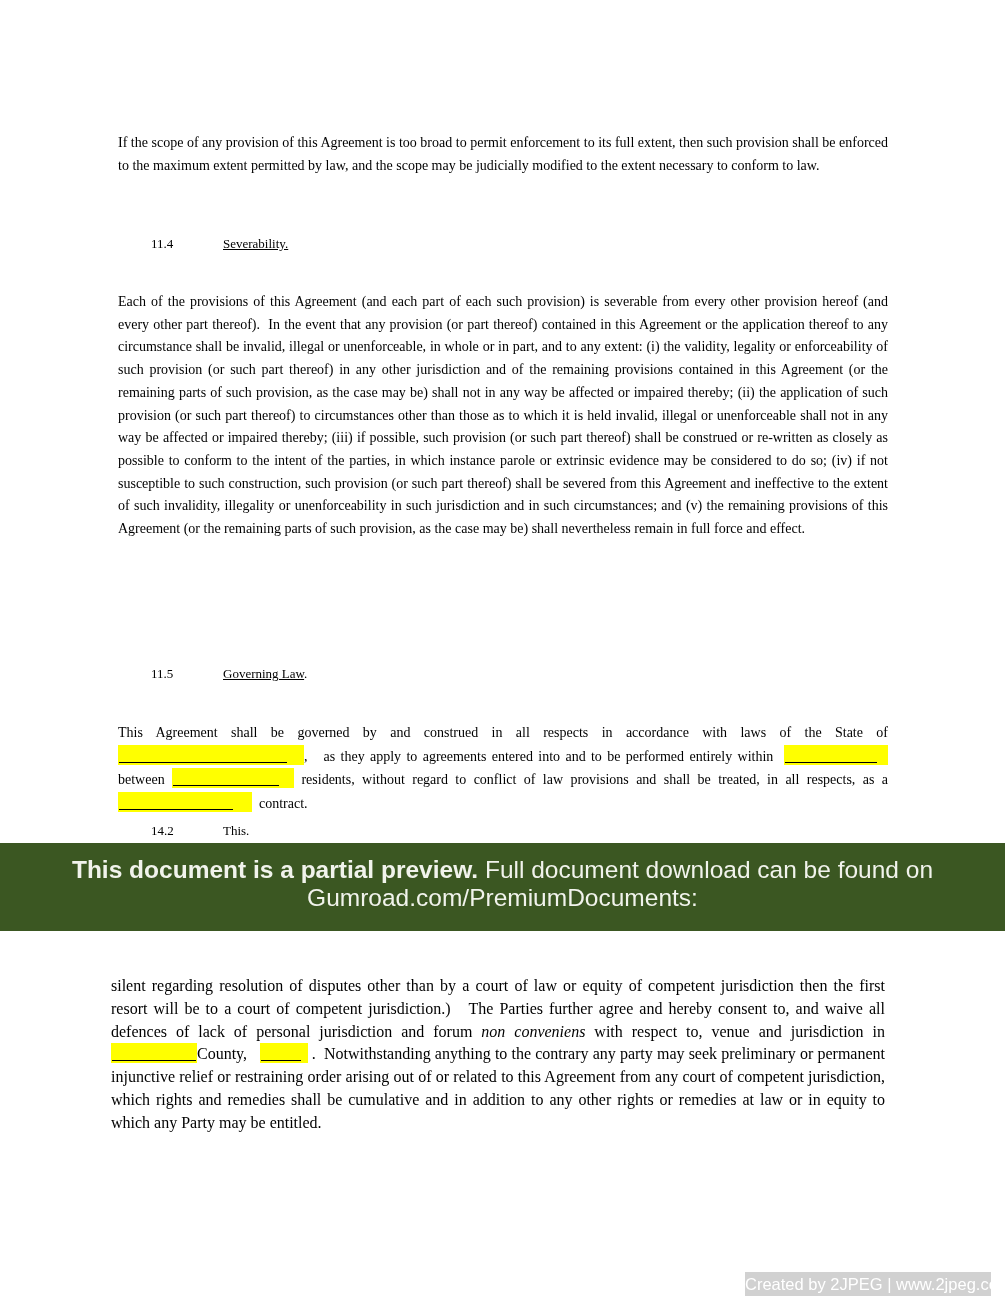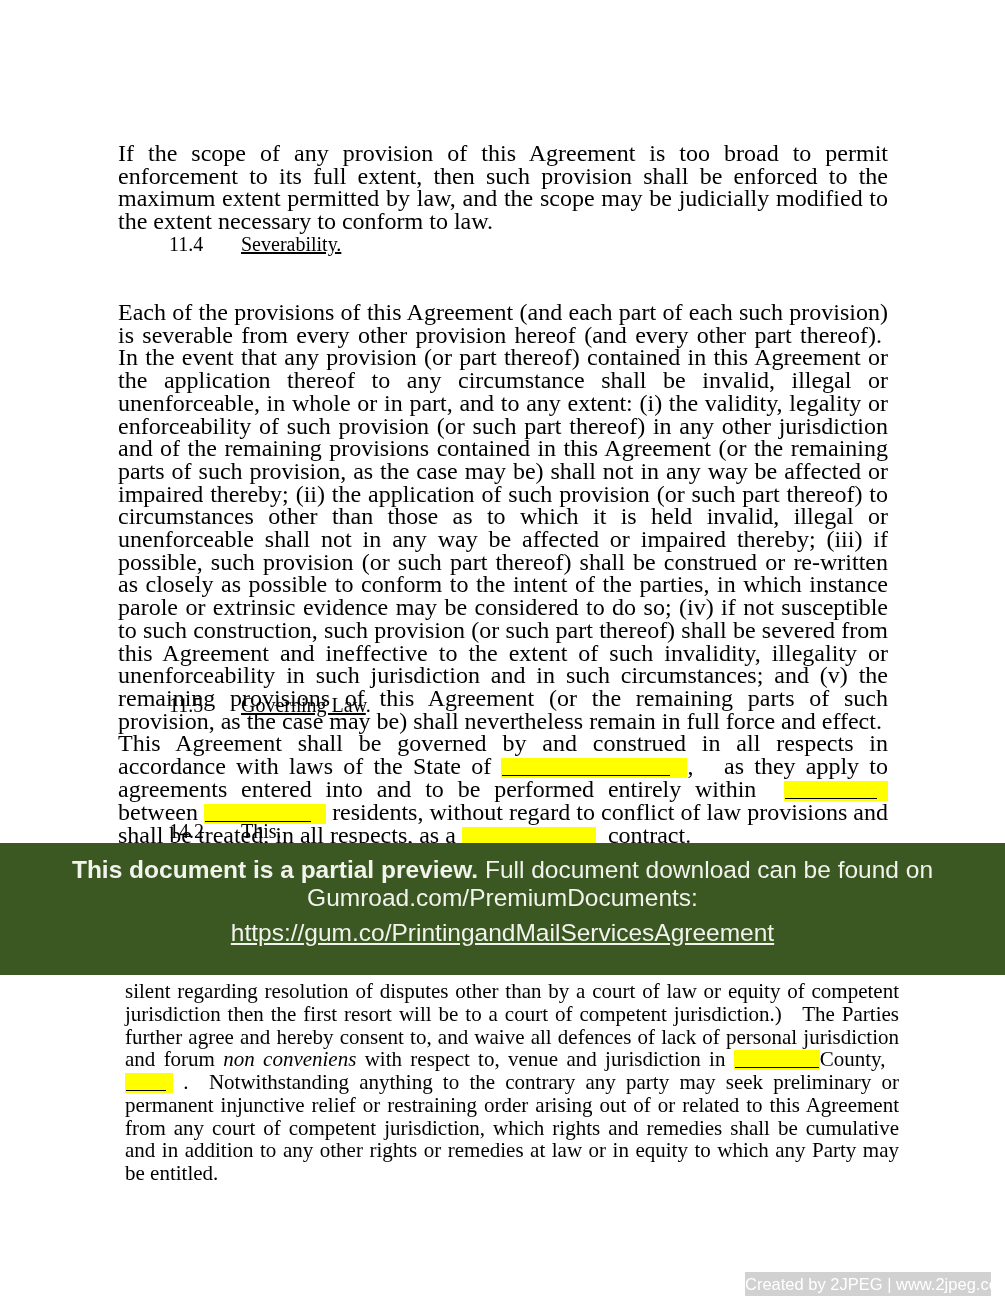--- a/index.html
+++ b/index.html
@@ -8,41 +8,41 @@
     --hl:#ffff00;
     --wbg:#d1d1d1;
   }
   html,body{margin:0;padding:0;}
   body{
     width:1005px;height:1301px;background:#ffffff;position:relative;
     font-family:"Liberation Serif", serif;color:#000;overflow:hidden;
   }
   .para{
     position:absolute;left:118px;width:770px;
-    font-size:24px;line-height:22.7px;text-align:justify;
+    font-size:14px;line-height:22.7px;text-align:justify;
   }
   .para-small{
-    left:125px;width:774px;font-size:21px;line-height:22.75px;
+    left:111px;width:774px;font-size:16px;line-height:22.75px;
   }
   .heading{
-    position:absolute;left:122px;width:770px;font-size:20px;line-height:22px;
+    position:absolute;left:104px;width:770px;font-size:13px;line-height:22px;
   }
   .heading .num{display:inline-block;margin-left:47px;width:72px;}
   .heading .title{}
   .u{text-decoration:underline;}
   .blank{
     display:inline-block;background:var(--hl);height:20px;
     vertical-align:-4px;position:relative;
   }
   .blank .bline{
     position:absolute;left:1px;bottom:2px;height:0;display:block;
     border-bottom:1.7px solid #000;
   }
   .banner{
-    position:absolute;left:0;top:843px;width:1005px;height:132px;
+    position:absolute;left:0;top:843px;width:1005px;height:88px;
     background:var(--accent);color:var(--btxt);
     font-family:"Liberation Sans", sans-serif;
   }
   .banner .msg{
     margin:0 auto;padding-top:13px;width:925px;text-align:center;
     font-size:24.5px;line-height:28px;
   }
   .banner .msg b{font-weight:bold;}
   .banner .linkline{
     margin:7px auto 0 auto;width:925px;text-align:center;
@@ -61,32 +61,31 @@
 <body>
 
 <p class="para" style="top:118px;">If the scope of any provision of this Agreement is too broad to permit enforcement to its full extent, then such provision shall be enforced to the maximum extent permitted by law, and the scope may be judicially modified to the extent necessary to conform to law.</p>
 
 <div class="heading" style="top:233px;">
   <span class="num">11.4</span><span class="title u">Severability.</span><span></span>
 </div>
 
 <p class="para" style="top:277px;">Each of the provisions of this Agreement (and each part of each such provision) is severable from every other provision hereof (and every other part thereof).&nbsp; In the event that any provision (or part thereof) contained in this Agreement or the application thereof to any circumstance shall be invalid, illegal or unenforceable, in whole or in part, and to any extent: (i) the validity, legality or enforceability of such provision (or such part thereof) in any other jurisdiction and of the remaining provisions contained in this Agreement (or the remaining parts of such provision, as the case may be) shall not in any way be affected or impaired thereby; (ii) the application of such provision (or such part thereof) to circumstances other than those as to which it is held invalid, illegal or unenforceable shall not in any way be affected or impaired thereby; (iii) if possible, such provision (or such part thereof) shall be construed or re-written as closely as possible to conform to the intent of the parties, in which instance parole or extrinsic evidence may be considered to do so; (iv) if not susceptible to such construction, such provision (or such part thereof) shall be severed from this Agreement and ineffective to the extent of such invalidity, illegality or unenforceability in such jurisdiction and in such circumstances; and (v) the remaining provisions of this Agreement (or the remaining parts of such provision, as the case may be) shall nevertheless remain in full force and effect.</p>
 
-<div class="heading" style="top:663px;margin-top:31px;">
+<div class="heading" style="top:663px;">
   <span class="num">11.5</span><span class="title u">Governing Law</span><span>.</span>
 </div>
 
 <p class="para" style="top:708px;">This Agreement shall be governed by and construed in all respects in accordance with laws of the State of <span class="blank" style="width: 186px;"><span class="bline" style="width: 168px;"></span></span>,&nbsp;&nbsp; as they apply to agreements entered into and to be performed entirely within&nbsp; <span class="blank" style="width: 104px;"><span class="bline" style="width: 92px;"></span></span> between <span class="blank" style="width: 122px;"><span class="bline" style="width: 106px;"></span></span> residents, without regard to conflict of law provisions and shall be treated, in all respects, as a <span class="blank" style="width: 134px;"><span class="bline" style="width: 114px;"></span></span>&nbsp; contract.</p>
 
 <div class="heading" style="top:820px;">
   <span class="num">14.2</span><span class="title">This.</span><span></span>
 </div>
 
 <div class="banner">
   <p class="msg"><b>This document is a partial preview.</b><span> Full document download can be found on Gumroad.com/PremiumDocuments:</span></p>
-  <p class="linkline"><a>https://gum.co/PrintingandMailServicesAgreement</a></p>
 </div>
 
 <p class="para para-small" style="top:959px;">silent regarding resolution of disputes other than by a court of law or equity of competent jurisdiction then the first resort will be to a court of competent jurisdiction.)&nbsp;&nbsp; The Parties further agree and hereby consent to, and waive all defences of lack of personal jurisdiction and forum <i>non conveniens</i> with respect to, venue and jurisdiction in <span class="blank" style="width: 86px;"><span class="bline" style="width: 84px;"></span></span>County,&nbsp;&nbsp; <span class="blank" style="width: 48px;"><span class="bline" style="width: 40px;"></span></span> .&nbsp; Notwithstanding anything to the contrary any party may seek preliminary or permanent injunctive relief or restraining order arising out of or related to this Agreement from any court of competent jurisdiction, which rights and remedies shall be cumulative and in addition to any other rights or remedies at law or in equity to which any Party may be entitled.</p>
 
 <div class="watermark">
   <span>Created by 2JPEG | www.2jpeg.com</span>
 </div>
 
 </body></html>

